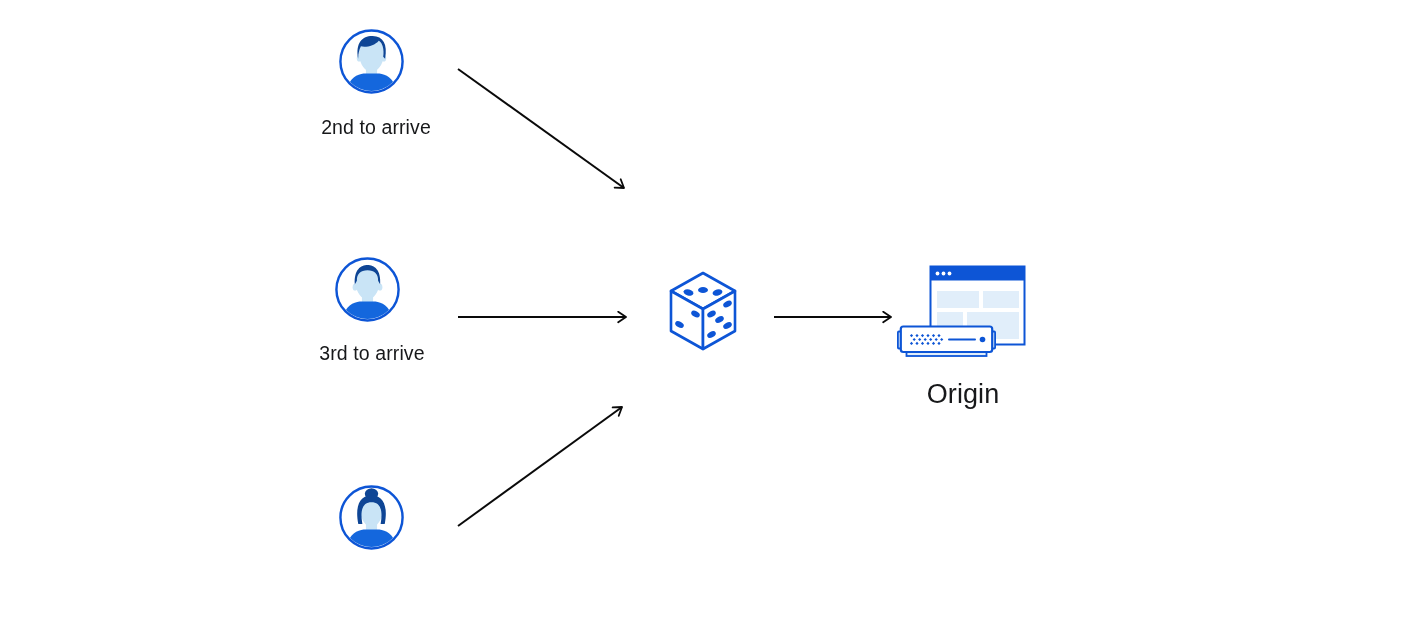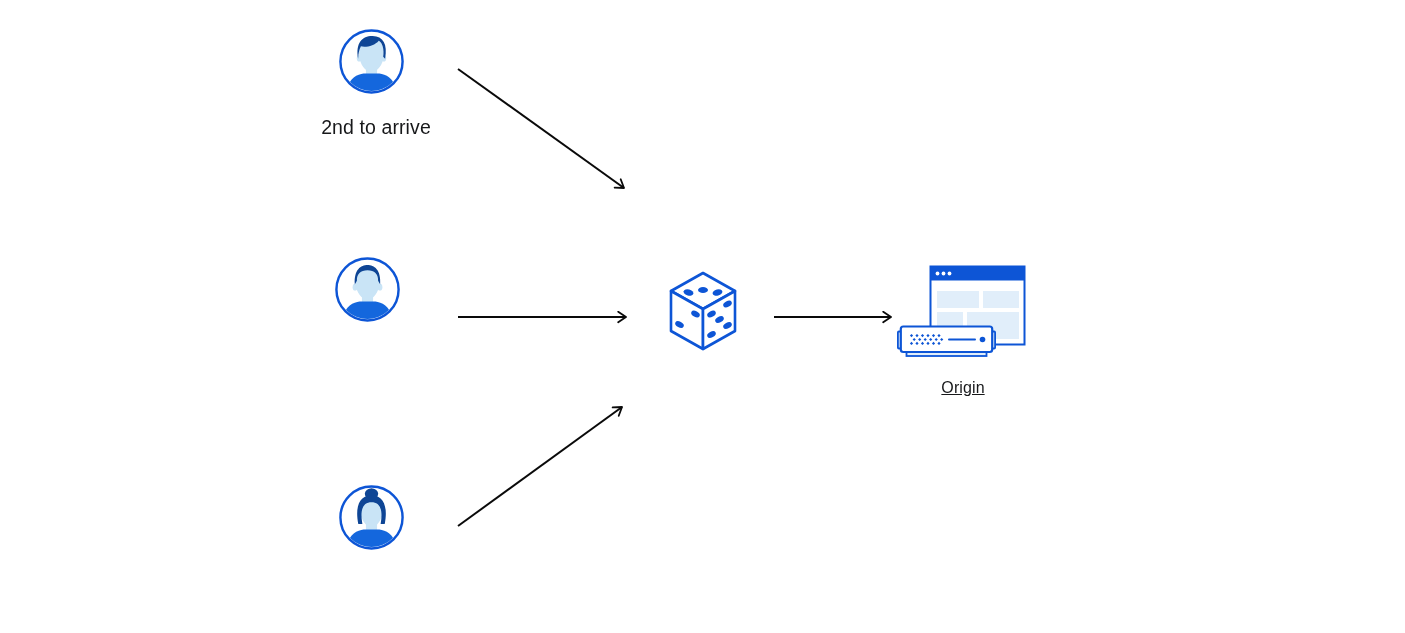--- a/index.html
+++ b/index.html
@@ -69,20 +69,21 @@
       <g clip-path="url(#clipB)">
         <path d="M30 38 h12 v14 h-12 z" fill="var(--face)"></path>
         <path d="M8.5 72 C 10 54.5 20.5 49.8 27.5 49 L 44.5 49 C 51.5 49.8 62 54.5 63.5 72 Z" fill="var(--shirt)"></path>
         <ellipse cx="22.6" cy="33.5" rx="2.6" ry="3.6" fill="var(--face)"></ellipse>
         <ellipse cx="49.4" cy="33.5" rx="2.6" ry="3.6" fill="var(--face)"></ellipse>
         <path d="M36 13 C 46 13 49.8 21 48.8 29.8 C 47.8 39.3 42.8 46.5 36 46.5 C 29.2 46.5 24.2 39.3 23.2 29.8 C 22.2 21 26 13 36 13 Z" fill="var(--face)"></path>
         <path d="M22.4 30.5 C 21.2 14.5 29 9.6 36 9.6 C 43 9.6 50.8 14.5 49.6 30.5 L 47.4 26.5 C 47.6 19.5 43.5 15.4 36 15.4 C 28.5 15.4 24.4 19.5 24.6 26.5 Z" fill="var(--navy)"></path>
       </g>
     </svg>
   </div>
+  <div class="label" style="left:292px;top:342px;width:160px;">3rd to arrive</div>
 
   <div class="node" style="left:338px;top:484px;">
     <svg width="67" height="67" viewBox="0 0 72 72">
       <defs>
           <clipPath id="clipC">
             <circle cx="36" cy="36" r="31.8"></circle>
           </clipPath>
         </defs>
       <circle cx="36" cy="36" r="33.4" fill="#fff" stroke="var(--blue)" stroke-width="2.6"></circle>
       <g clip-path="url(#clipC)">
@@ -160,15 +161,15 @@
             <use href="#dmd" x="25.5" y="82.4"></use>
             <use href="#dmd" x="31" y="82.4"></use>
             <use href="#dmd" x="36.5" y="82.4"></use>
             <use href="#dmd" x="42" y="82.4"></use>
         </g>
         <line x1="52" y1="78.5" x2="78" y2="78.5" stroke="var(--blue)" stroke-width="2" stroke-linecap="round"></line>
         <circle cx="85.5" cy="78.5" r="2.8" fill="var(--blue)"></circle>
       </g>
     </svg>
   </div>
-  <div class="label" style="left:897px;top:378px;width:132px;font-size:16px;text-decoration:underline;">Origin</div>
+  <div class="label" style="left:897px;top:378px;width:132px;font-size:27px;">Origin</div>
 
 </div>
 
 </body></html>

